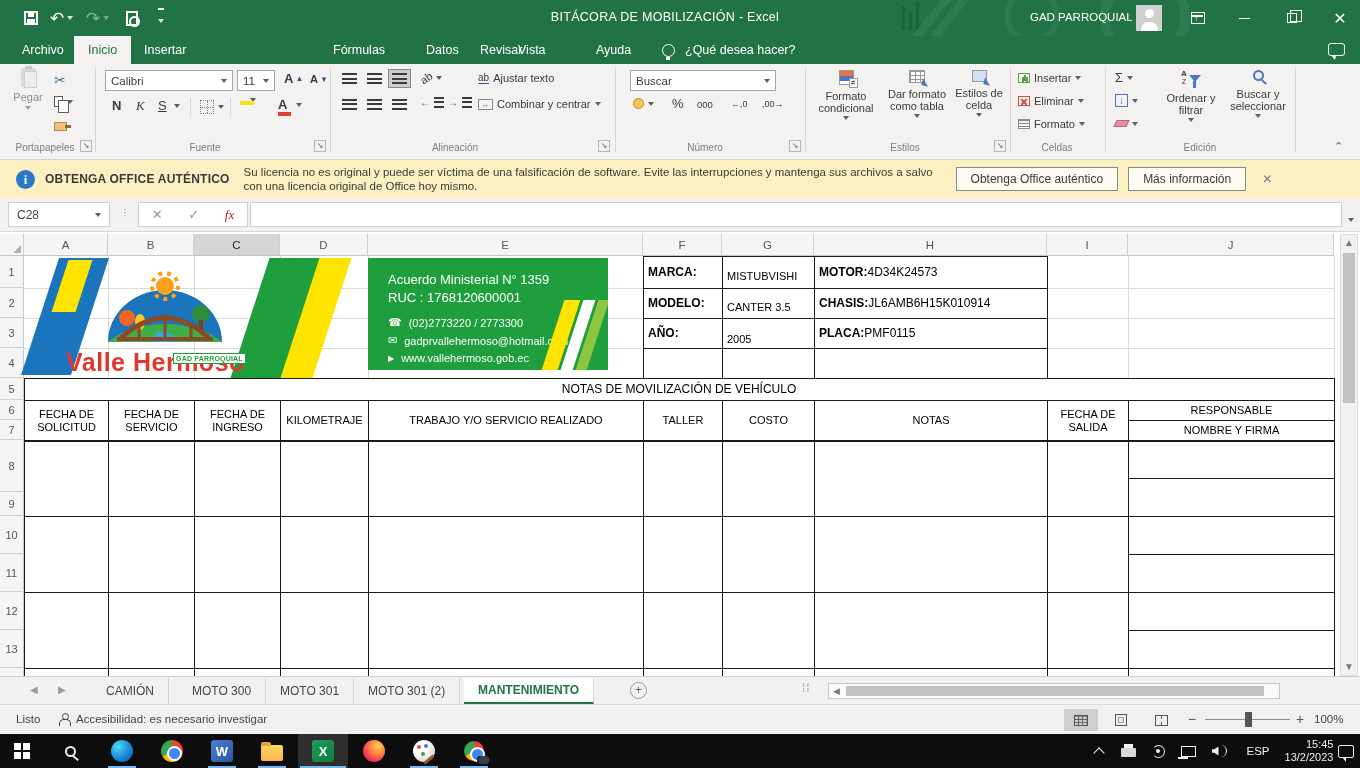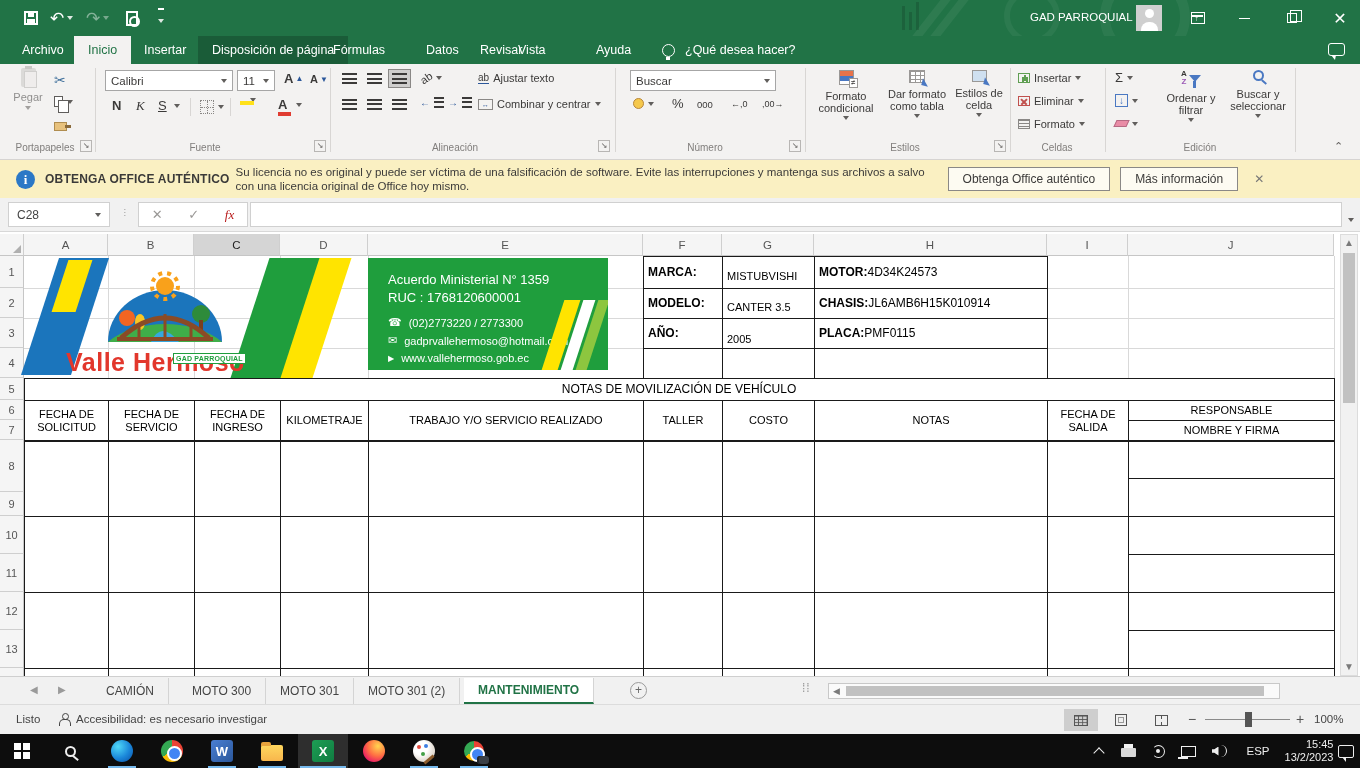--- a/index.html
+++ b/index.html
@@ -189,20 +189,21 @@
     <div class="qat-btn" style="left:86px;gap:3px;opacity:.45">
         <span style="font-size:17px">↷</span>
         <span class="car car-w"></span>
       </div>
     <div class="qat-btn" style="left:126px">
         <span class="ic-preview"></span>
       </div>
     <div class="qat-btn" style="left:158px">
         <span style="border-top:2px solid #fff;padding-top:1px"><span class="car car-w"></span></span>
       </div>
+    <div class="apptitle" style="left:455px">BITÁCORA DE MOBILIZACIÓN  -  Excel</div>
     <div class="abs" style="left:1030px;top:11px;font-size:11.5px">GAD PARROQUIAL</div>
     <div class="avatar" style="left:1136px">
         <span class="head"></span>
         <span class="body"></span>
       </div>
     <div class="winbtn" style="left:1178px">
         <span class="ic-ribopt"></span>
       </div>
     <div class="winbtn" style="left:1224px">
         <span style="width:11px;border-top:1.5px solid #fff"></span>
@@ -212,21 +213,20 @@
       </div>
     <div class="winbtn" style="left:1320px;font-size:16px">
         <span>✕</span>
       </div>
   </div>
 
   <div class="tabrow">
     <div class="rtab" style="left:8px">Archivo</div>
     <div class="rtab active" style="left:74px">Inicio</div>
     <div class="rtab" style="left:130px">Insertar</div>
-    <div class="rtab hover" style="left:198px">Disposición de página</div>
     <div class="rtab" style="left:319px">Fórmulas</div>
     <div class="rtab" style="left:412px">Datos</div>
     <div class="rtab" style="left:466px">Revisar</div>
     <div class="rtab" style="left:504px">Vista</div>
     <div class="rtab" style="left:582px">Ayuda</div>
     <div class="rtab" style="left:648px;gap:2px">
       <span class="bulb"></span>
       <span>¿Qué desea hacer?</span>
     </div>
     <div class="abs" style="left:1328px;top:7px"><span class="bubble" style="display:inline-block"></span></div>
@@ -441,21 +441,21 @@
       <span class="car" style="margin-top:2px"></span>
     </div>
     <div class="glabel" style="left:1155px;width:90px">Edición</div>
     <div class="gsep" style="left:1295px"></div>
     <div class="abs" style="left:1334px;top:76px;font-size:11px;color:#605e5c">⌃</div>
   </div>
 
   <div class="warnbar">
     <span class="warninfo" style="margin-left:16px">i</span>
     <span style="margin-left:10px;font-weight:bold;letter-spacing:.2px">OBTENGA OFFICE AUTÉNTICO</span>
-    <span style="margin-left:6px;width:700px;font-size:11.5px;line-height:14px">Su licencia no es original y puede ser víctima de una falsificación de software. Evite las interrupciones y mantenga sus archivos a salvo con una licencia original de Office hoy mismo.</span>
+    <span style="margin-left:14px;width:700px;font-size:11.5px;line-height:14px">Su licencia no es original y puede ser víctima de una falsificación de software. Evite las interrupciones y mantenga sus archivos a salvo con una licencia original de Office hoy mismo.</span>
     <span class="warnbtn" style="margin-left:12px">Obtenga Office auténtico</span>
     <span class="warnbtn" style="margin-left:10px">Más información</span>
     <span style="margin-left:16px;color:#777;font-size:12px">✕</span>
   </div>
 
   <div class="fbar">
     <div class="namebox">
       <span>C28</span>
         <span class="car"></span>
     </div>

